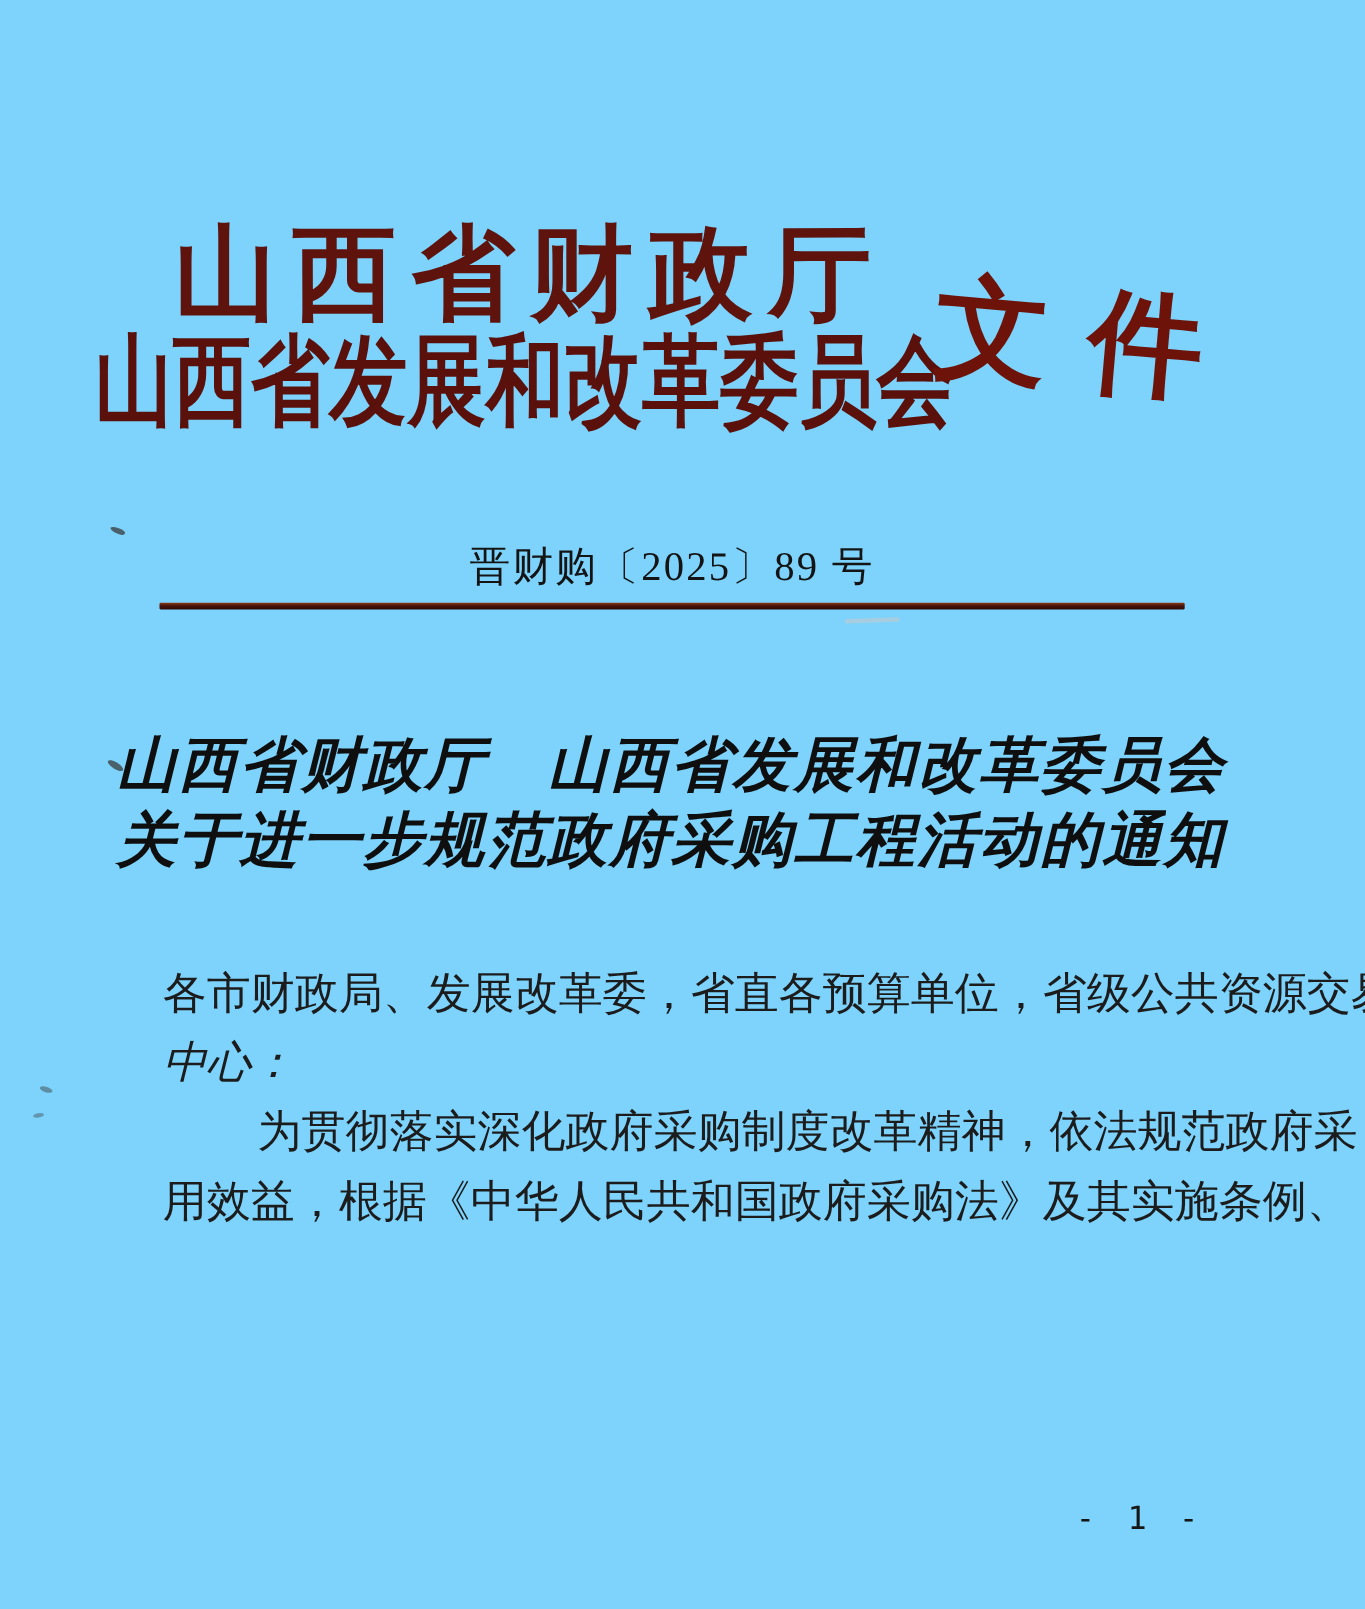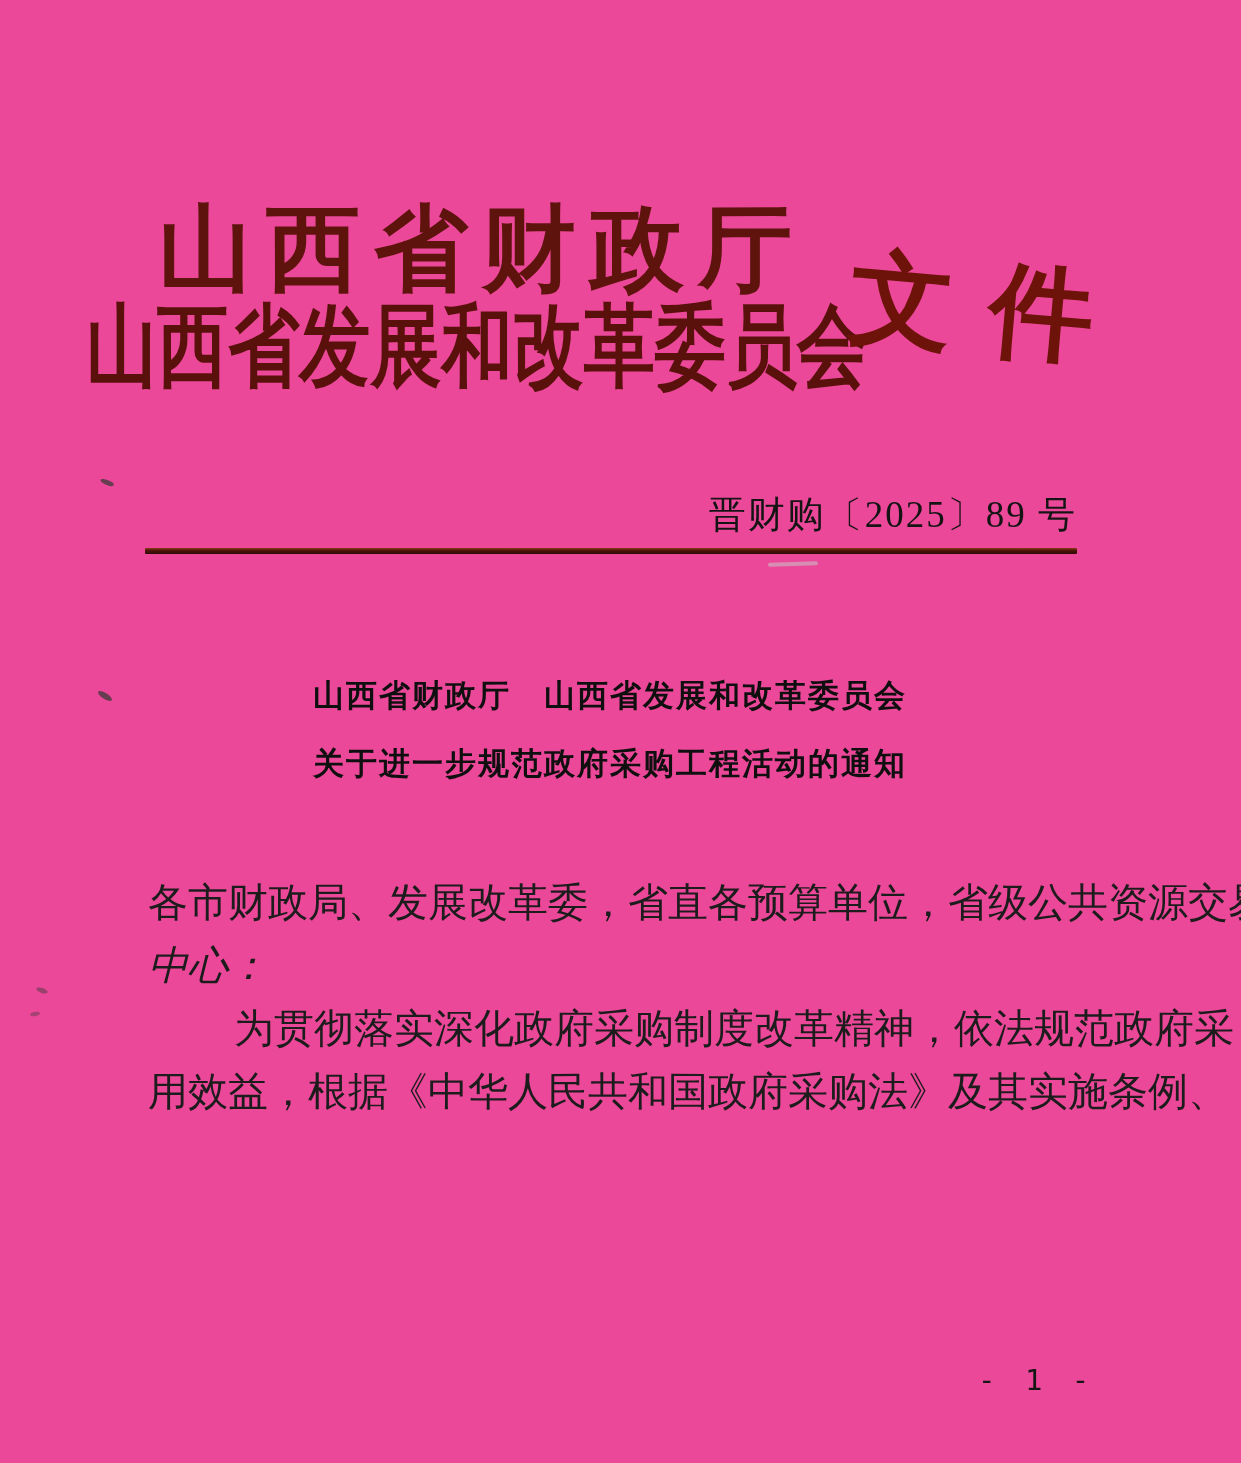--- a/index.html
+++ b/index.html
@@ -5,21 +5,21 @@
   html, body {
     margin: 0;
     padding: 0;
     background: #e8e8e8;
   }
   .page {
     position: relative;
     width: 1241px;
     height: 1463px;
     margin: 0 auto;
-    background: #ec4899;
+    background: #7dd3fc;
     overflow: hidden;
     font-family: "Liberation Serif", "DejaVu Serif", serif;
     color: #1b1b1b;
   }
 
   
   .agency-line1 {
     position: absolute;
     left: 158px;
     top: 186px;
@@ -56,21 +56,21 @@
     transform-origin: left center;
     font-family: "Liberation Serif", "DejaVu Serif", serif;
   }
 
   
   .doc-number-wrap {
     position: absolute;
     left: 145px;
     top: 490px;
     width: 932px;
-    text-align: right;
+    text-align: center;
   }
   .doc-number {
     display: inline-block;
     font-size: 37px;
     letter-spacing: 2px;
     color: #141414;
     white-space: nowrap;
   }
   .red-divider {
     position: absolute;
@@ -98,24 +98,25 @@
     position: absolute;
     left: 10px;
     top: 662px;
     width: 1200px;
     text-align: center;
     font-family: "Liberation Sans", "DejaVu Sans", sans-serif;
     font-weight: 700;
     color: #0f0f0f;
   }
   .title-line {
-    font-size: 31px;
+    font-size: 54px;
     line-height: 68px;
     letter-spacing: 2px;
     white-space: nowrap;
+    font-style: italic;
   }
 
   
   .body-block {
     position: absolute;
     left: 148px;
     top: 871px;
     width: 919px;
     font-size: 40px;
     line-height: 63px;

